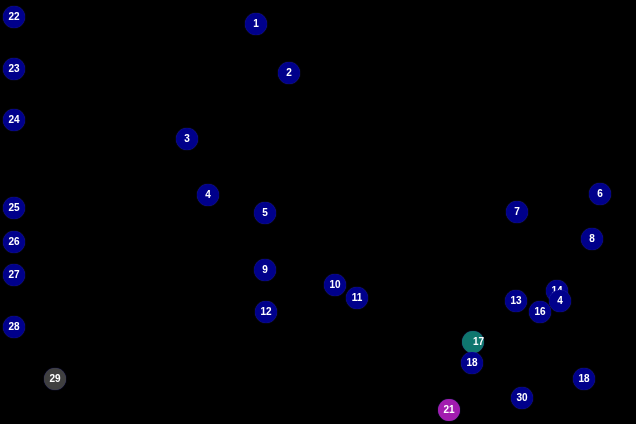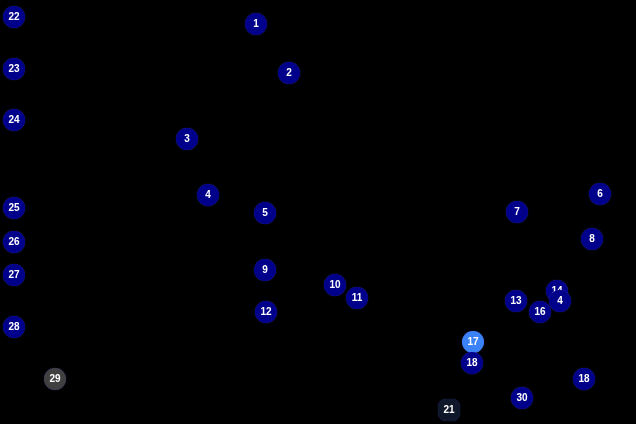--- a/index.html
+++ b/index.html
@@ -46,25 +46,25 @@
     <div class="marker" style="left: 517px; top: 212px; background: rgb(0, 0, 139); color: rgb(255, 255, 255);">7</div>
     <div class="marker" style="left: 592px; top: 239px; background: rgb(0, 0, 139); color: rgb(255, 255, 255);">8</div>
     <div class="marker" style="left: 265px; top: 270px; background: rgb(0, 0, 139); color: rgb(255, 255, 255);">9</div>
     <div class="marker" style="left: 335px; top: 285px; background: rgb(0, 0, 139); color: rgb(255, 255, 255);">10</div>
     <div class="marker" style="left: 357px; top: 298px; background: rgb(0, 0, 139); color: rgb(255, 255, 255);">11</div>
     <div class="marker" style="left: 266px; top: 312px; background: rgb(0, 0, 139); color: rgb(255, 255, 255);">12</div>
     <div class="marker" style="left: 516px; top: 273px; background: rgb(0, 0, 139); color: rgb(255, 255, 255); margin-top: 28px;">13</div>
     <div class="marker" style="left: 557px; top: 291px; background: rgb(0, 0, 139); color: rgb(255, 255, 255);">14</div>
     <div class="marker" style="left: 560px; top: 301px; background: rgb(0, 0, 139); color: rgb(255, 255, 255);">4</div>
     <div class="marker" style="left: 540px; top: 312px; background: rgb(0, 0, 139); color: rgb(255, 255, 255);">16</div>
-    <div class="marker" style="left: 473px; top: 342px; background: #3b82f6; color: rgb(255, 255, 255);">17</div>
+    <div class="marker" style="left: 473px; top: 342px; background: #0f766e; color: rgb(255, 255, 255); text-align: right;">17</div>
     <div class="marker" style="left: 472px; top: 363px; background: rgb(0, 0, 139); color: rgb(255, 255, 255);">18</div>
     <div class="marker" style="left: 584px; top: 379px; background: rgb(0, 0, 139); color: rgb(255, 255, 255);">18</div>
     <div class="marker" style="left: 522px; top: 398px; background: rgb(0, 0, 139); color: rgb(255, 255, 255);">30</div>
-    <div class="marker" style="left: 449px; top: 410px; background: #0f172a; color: rgb(255, 255, 255); border-radius: 8px;">21</div>
+    <div class="marker" style="left: 449px; top: 410px; background: #a21caf; color: rgb(255, 255, 255);">21</div>
     <div class="marker" style="left: 14px; top: 17px; background: rgb(0, 0, 139); color: rgb(255, 255, 255);">22</div>
     <div class="marker" style="left: 14px; top: 69px; background: rgb(0, 0, 139); color: rgb(255, 255, 255);">23</div>
     <div class="marker" style="left: 14px; top: 120px; background: rgb(0, 0, 139); color: rgb(255, 255, 255);">24</div>
     <div class="marker" style="left: 14px; top: 172px; background: rgb(0, 0, 139); color: rgb(255, 255, 255); margin-top: 36px;">25</div>
     <div class="marker" style="left: 14px; top: 223px; background: rgb(0, 0, 139); color: rgb(255, 255, 255); margin-top: 19px;">26</div>
     <div class="marker" style="left: 14px; top: 275px; background: rgb(0, 0, 139); color: rgb(255, 255, 255);">27</div>
     <div class="marker" style="left: 14px; top: 327px; background: rgb(0, 0, 139); color: rgb(255, 255, 255);">28</div>
     <div class="marker" style="left: 28px; top: 379px; background: #404040; color: rgb(255, 255, 255); margin-left: 27px;">29</div>
   </div>
 

